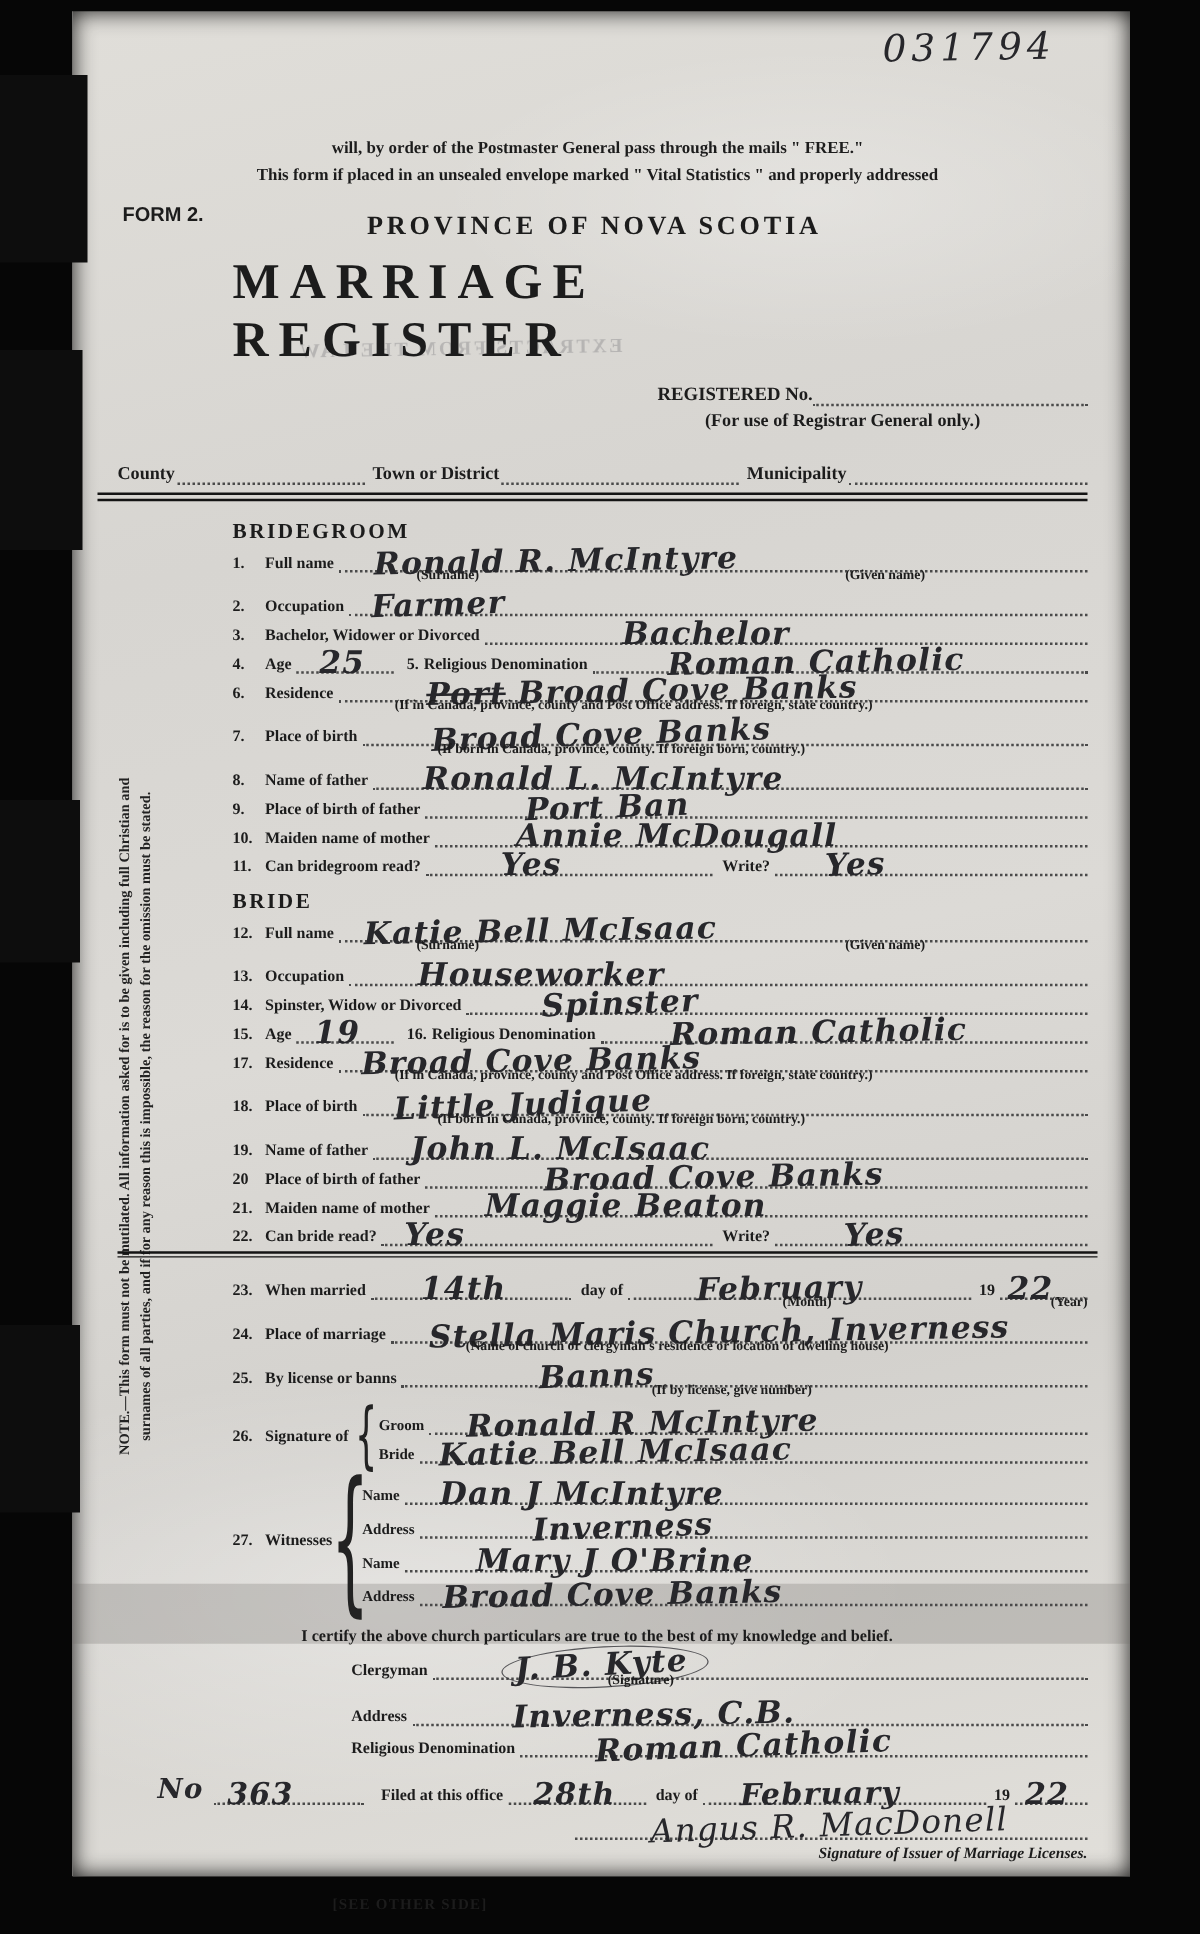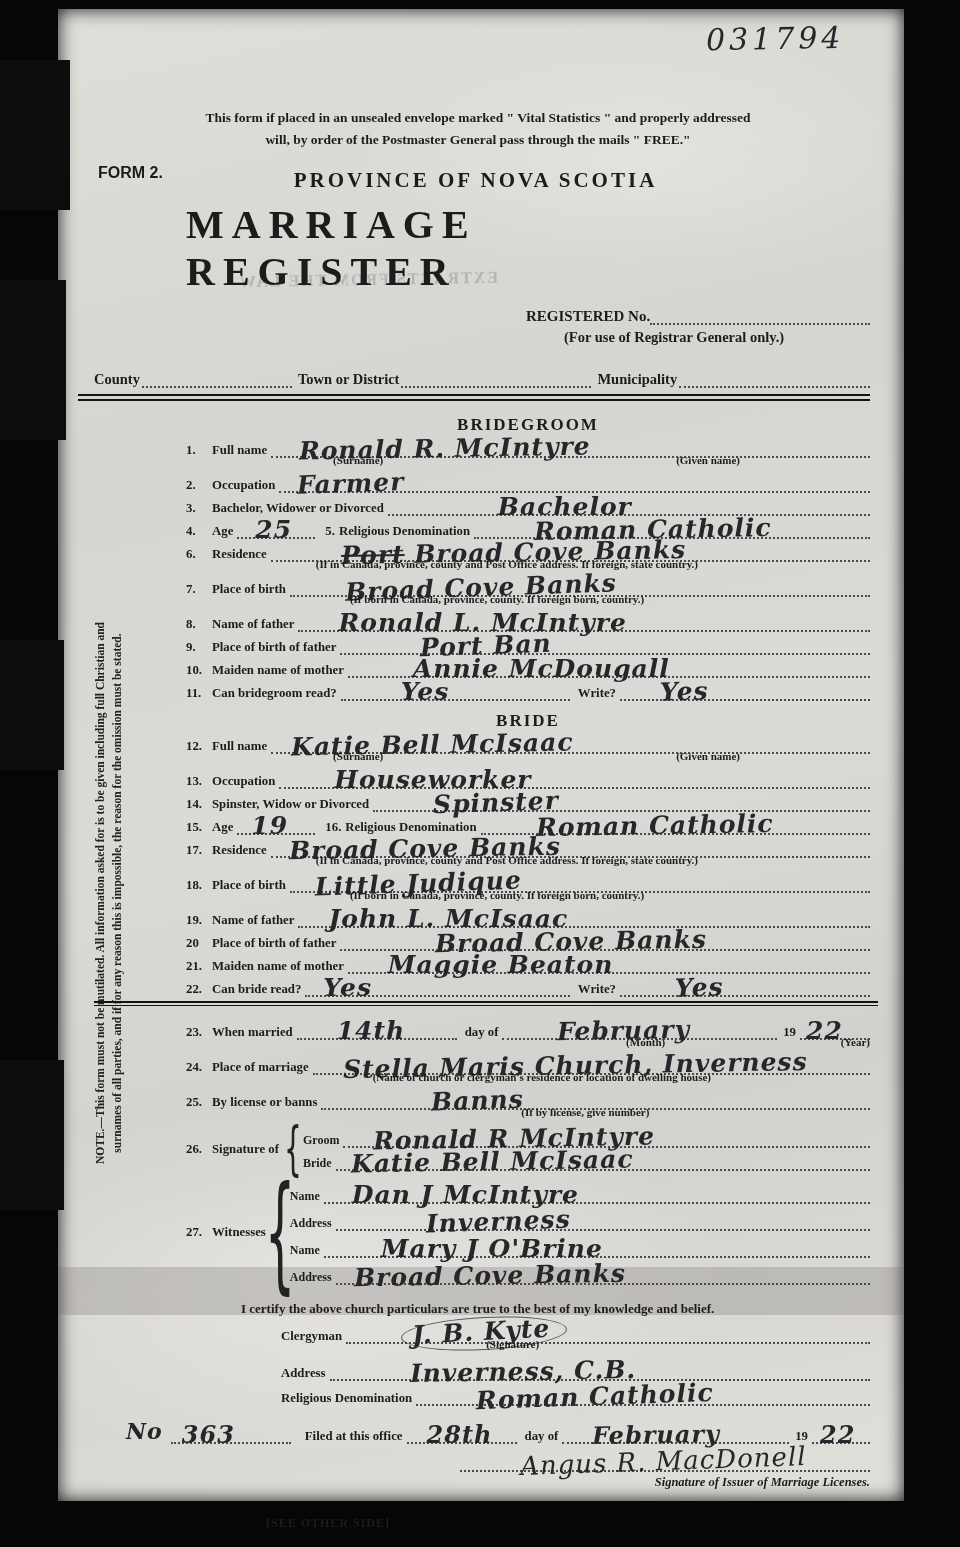--- a/index.html
+++ b/index.html
@@ -47,21 +47,21 @@
   .reg-row { display:flex; align-items:flex-end; margin-top:10px; margin-left:340px; height:20px; font-size:15px; font-weight:bold; }
   .reg-fill { flex:1; border-bottom:2px dotted #4a4a4a; height:100%; }
   .reg-note { margin-left:378px; margin-top:4px; font-size:14.5px; font-weight:bold; }
 
   .county-row { display:flex; align-items:flex-end; margin-left:-92px; margin-top:20px; height:22px; font-size:14.5px; font-weight:bold; }
   .county-row .lbl { padding-right:2px; }
   .county-row .fill { border-bottom:2px dotted #4a4a4a; height:100%; }
   .thick-rule { margin-top:6px; margin-left:-108px; height:3px; border-top:2.5px solid #141414; border-bottom:2px solid #141414; }
   .mid-rule { margin-top:4px; margin-left:-92px; margin-right:-8px; height:2px; border-top:2px solid #141414; border-bottom:1px solid #141414; }
 
-  .sec-title { margin-top:14px; text-align:center; font-size:17px; font-weight:bold; letter-spacing:2px; height:20px; }
+  .sec-title { margin-top:14px; text-align:left; font-size:17px; font-weight:bold; letter-spacing:2px; height:20px; }
 
   .row { display:flex; align-items:flex-end; height:20px; margin-top:3px; font-size:12.8px; font-weight:bold; position:relative; }
   .num { width:26px; flex:0 0 auto; }
   .lbl { padding-right:4px; white-space:nowrap; flex:0 0 auto; }
   .fill { flex:1 1 auto; border-bottom:2px dotted #4a4a4a; height:100%; position:relative; }
   .fill .hw { position:absolute; bottom:-5px; font-size:25px; line-height:1; }
   .under { position:absolute; top:18px; font-size:11px; font-weight:bold; white-space:nowrap; color:#1c1c1c; }
   .subrow { height:12px; position:relative; font-size:11px; font-weight:bold; }
   .struck { text-decoration:line-through; }
 
@@ -97,22 +97,22 @@
     <div>NOTE.—This form must not be mutilated.  All information asked for is to be given including full Christian and</div>
     <div>surnames of all parties, and if for any reason this is impossible, the reason for the omission must be stated.</div>
   </div>
 
   <div class="gray-band"></div>
   <div class="bleed">EXTRACTS FROM THE LAW</div>
 
   <div class="content">
 
     <div class="notice">
+      <div>will, by order of the Postmaster General pass through the mails " FREE."</div>
       <div>This form if placed in an unsealed envelope marked " Vital Statistics " and properly addressed</div>
-      <div>will, by order of the Postmaster General pass through the mails " FREE."</div>
     </div>
 
     <div class="form-province">
       <span class="form-no">FORM 2.</span>
       <div class="province">PROVINCE OF NOVA SCOTIA</div>
     </div>
 
     <div class="main-title">MARRIAGE REGISTER</div>
 
     <div class="reg-row">

